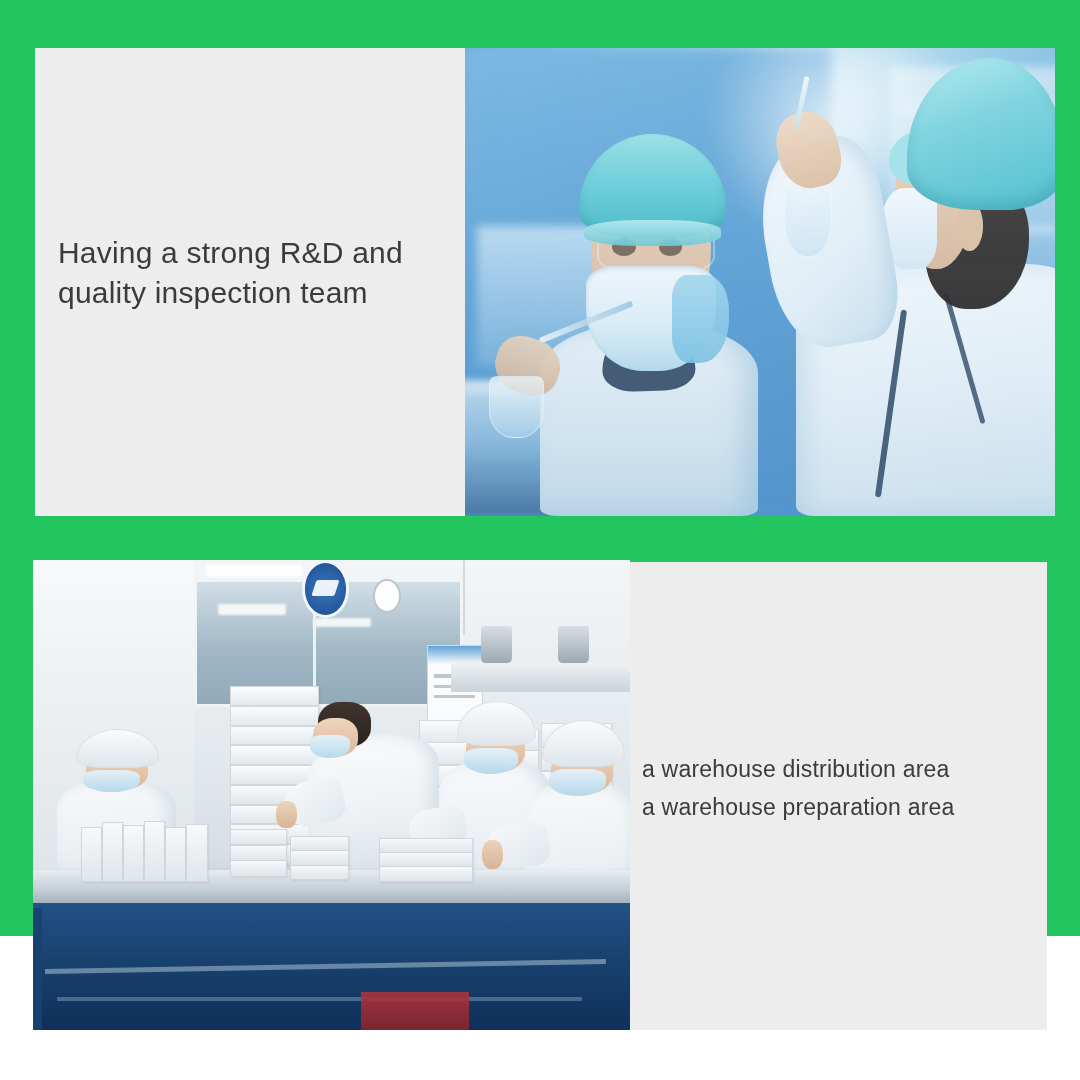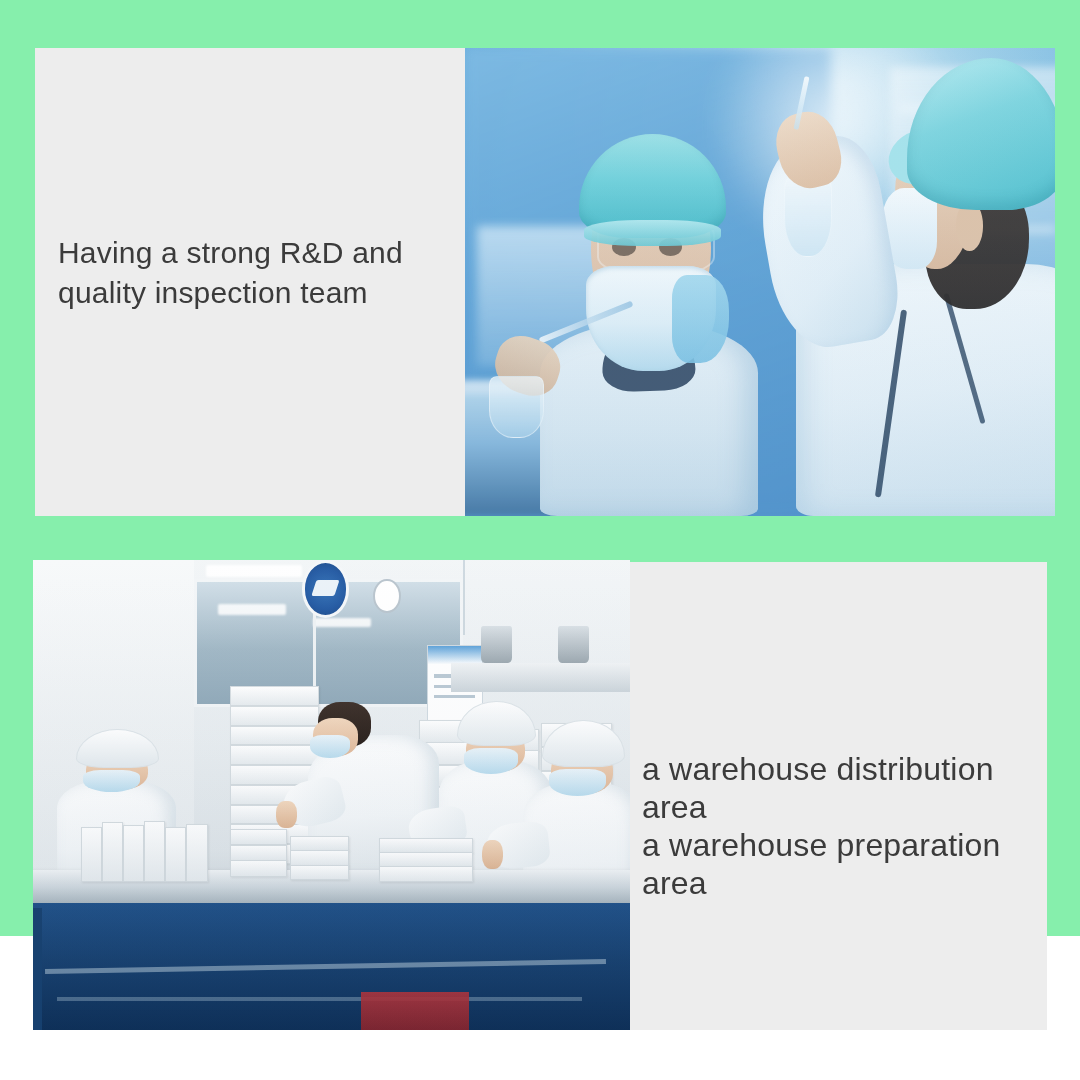--- a/index.html
+++ b/index.html
@@ -3,21 +3,21 @@
 <meta charset="utf-8">
 <style>
   html,body{margin:0;padding:0;}
   body{
     width:1080px;height:1080px;
     background:#ffffff;
     font-family:"Liberation Sans","DejaVu Sans",sans-serif;
     overflow:hidden;
     position:relative;
   }
-  .page{position:absolute;left:0;top:0;width:1080px;height:936px;background:#86efac;}
+  .page{position:absolute;left:0;top:0;width:1080px;height:936px;background:#22c55e;}
 
   
   .row1{position:absolute;left:35px;top:48px;width:1020px;height:468px;}
   .row1-panel{position:absolute;left:0;top:0;width:1020px;height:468px;background:#ededed;}
   .row1-caption{
     position:absolute;left:23px;top:185px;width:400px;
     color:#3b3b3b;font-size:30px;line-height:40px;font-weight:300;
     letter-spacing:.2px;white-space:pre-line;
   }
   .row1-photo{
@@ -27,21 +27,21 @@
 
   
   .row2{position:absolute;left:33px;top:560px;width:1014px;height:470px;}
   .row2-panel{position:absolute;left:597px;top:2px;width:417px;height:468px;background:#ededed;}
   .row2-photo{
     position:absolute;left:0;top:0;width:597px;height:470px;
     overflow:hidden;background:#cfd6dc;
   }
   .row2-caption{
     position:absolute;left:609px;top:190px;width:420px;
-    color:#3b3b3b;font-size:32px;line-height:38px;font-weight:300;
+    color:#3b3b3b;font-size:23px;line-height:38px;font-weight:300;
     letter-spacing:.2px;white-space:pre-line;
   }
 
   
   .p1{position:absolute;left:0;top:0;width:100%;height:100%;}
   .p1-bg{
     position:absolute;inset:0;
     background:
       radial-gradient(120% 90% at 62% 8%, #d8ecf7 0%, #9fcfe8 22%, #6fb0dd 48%, #5b9ed6 70%, #4f8fcb 100%);
   }

